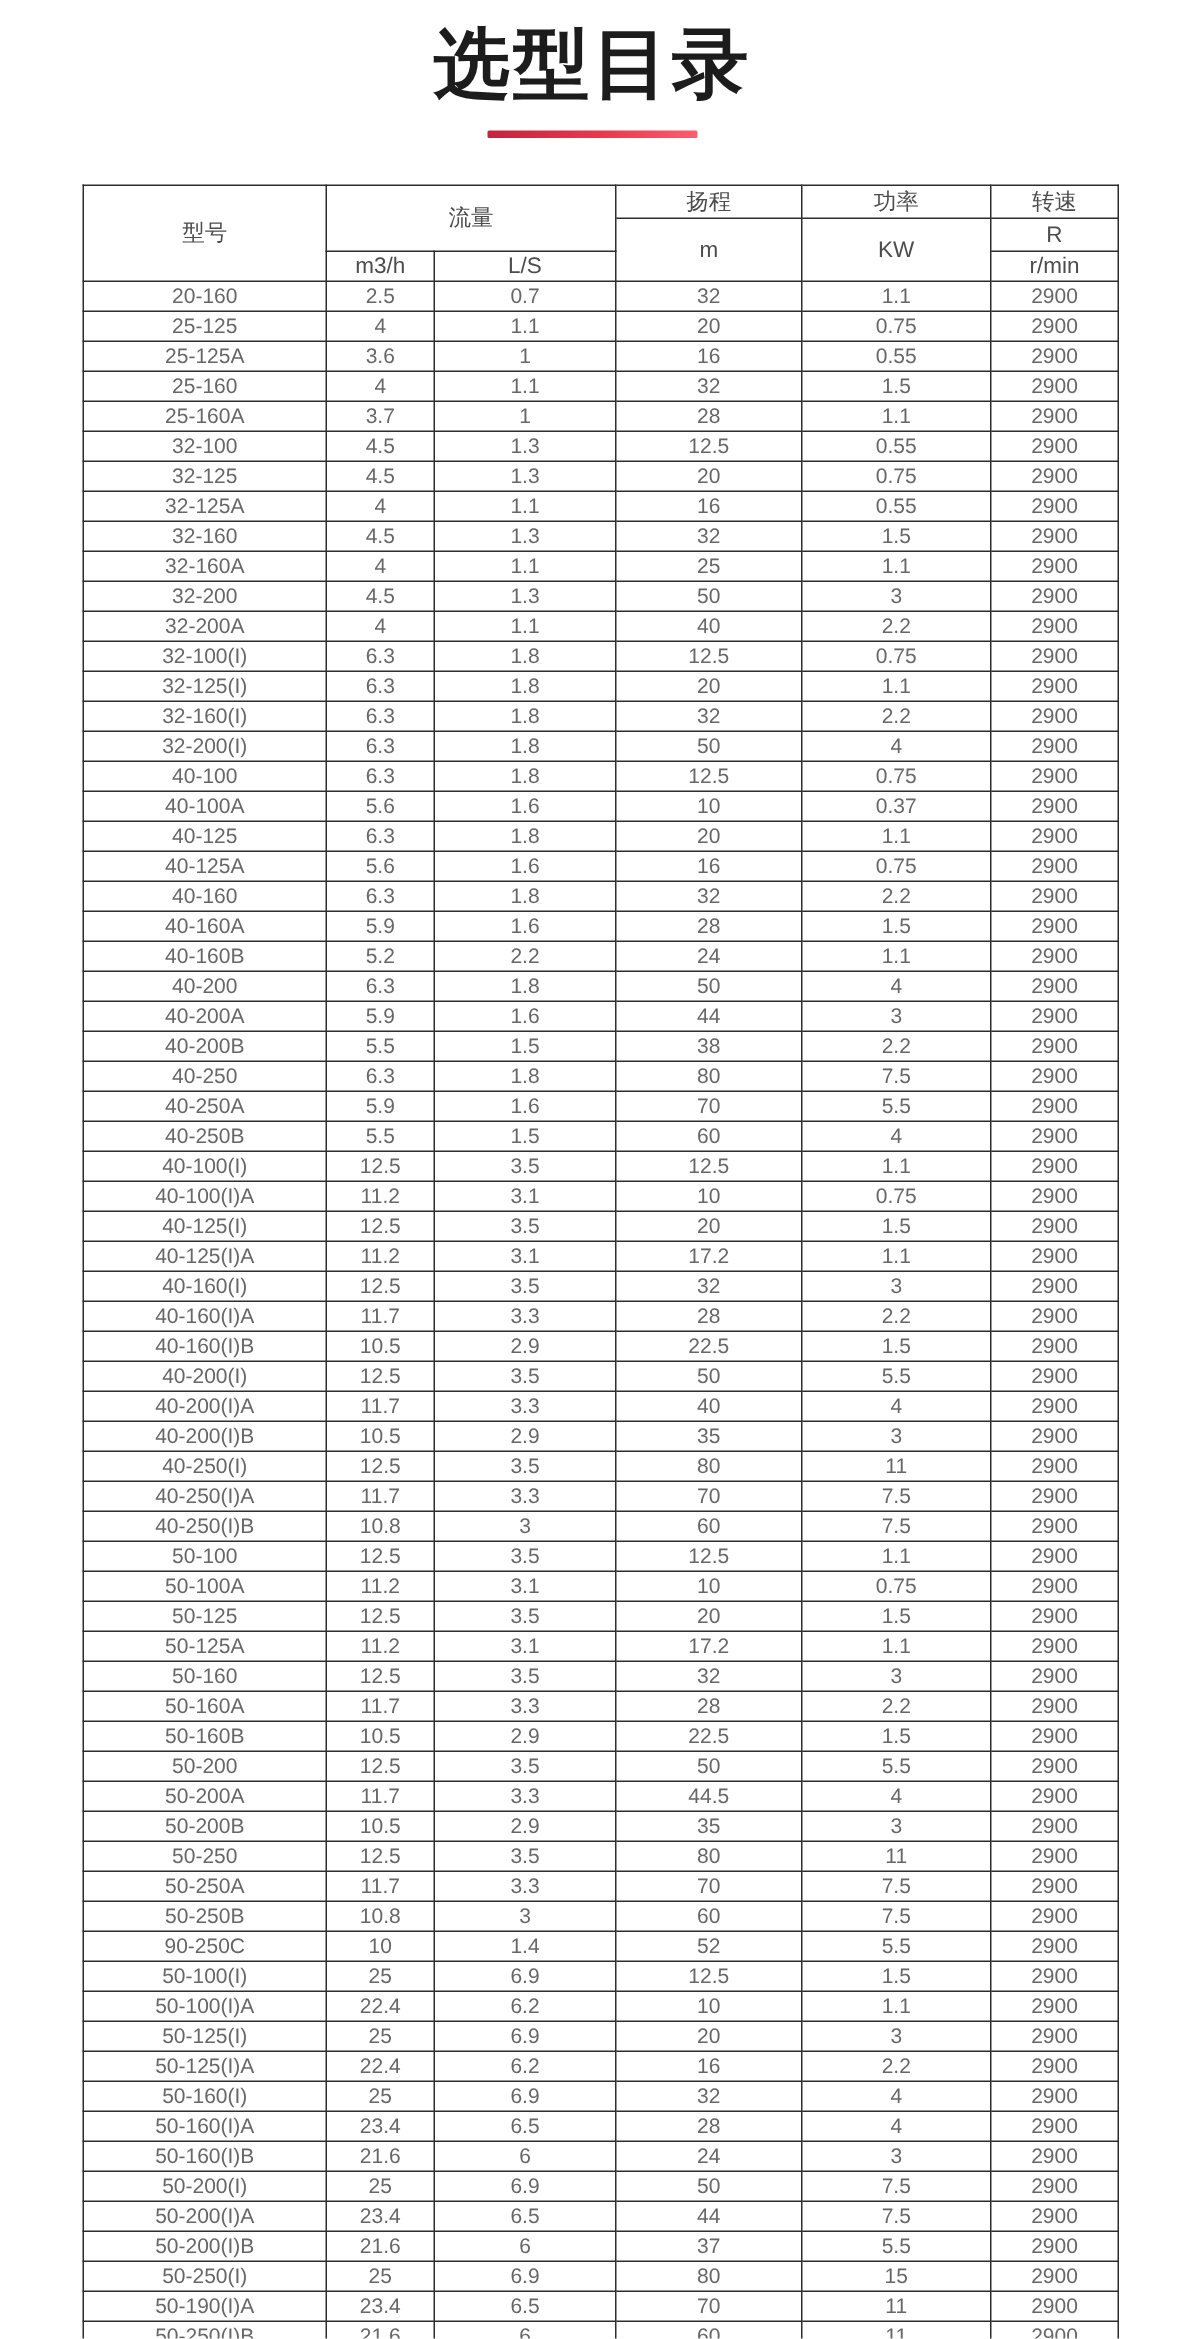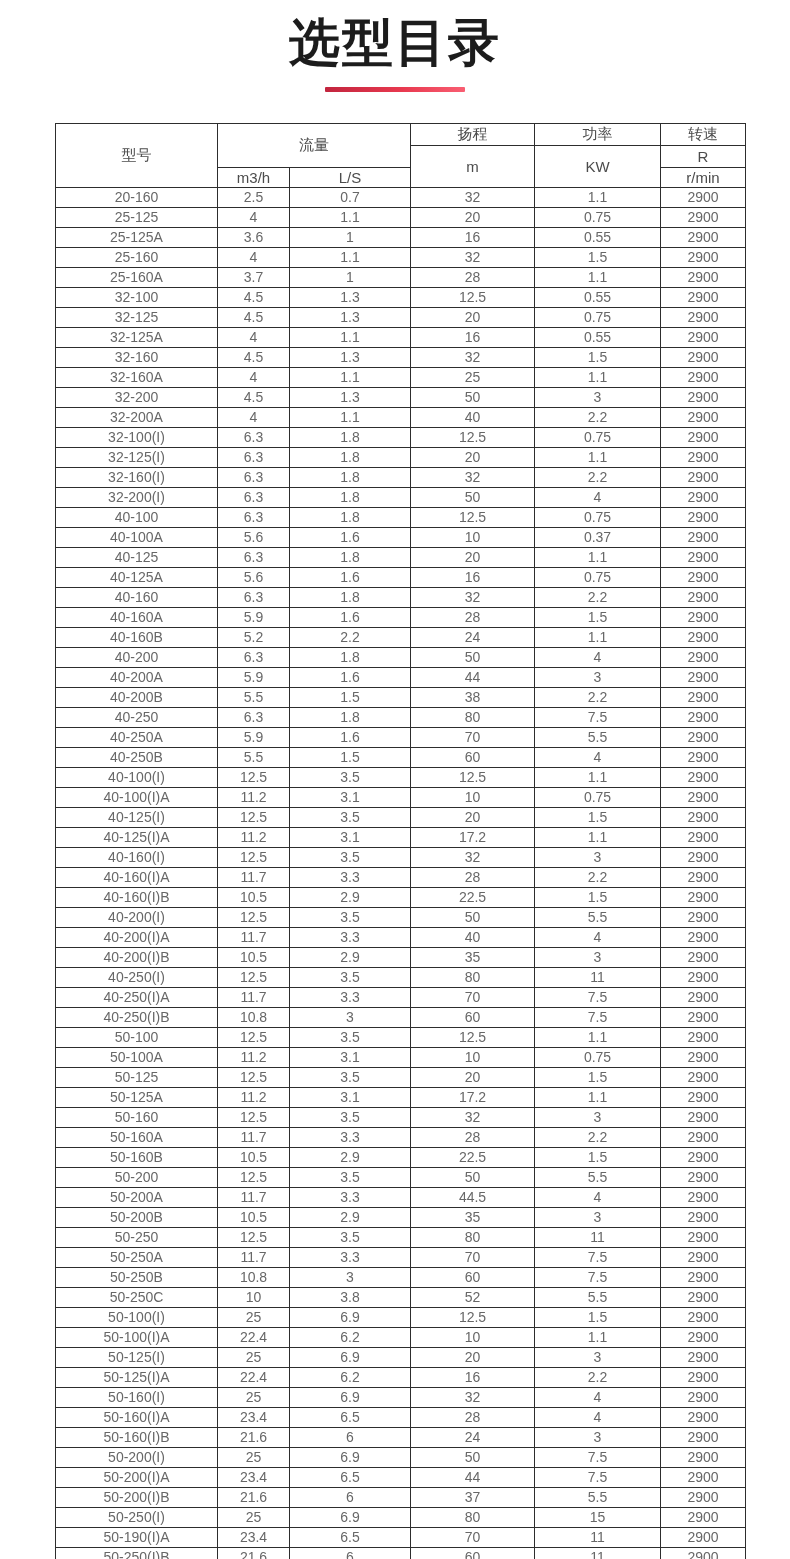--- a/index.html
+++ b/index.html
@@ -544,23 +544,23 @@
         </tr>
         <tr>
           <td>50-250B</td>
           <td>10.8</td>
           <td>3</td>
           <td>60</td>
           <td>7.5</td>
           <td>2900</td>
         </tr>
         <tr>
-          <td>50-250C</td>
+          <td>90-250C</td>
           <td>10</td>
-          <td>3.8</td>
+          <td>1.4</td>
           <td>52</td>
           <td>5.5</td>
           <td>2900</td>
         </tr>
         <tr>
           <td>50-100(I)</td>
           <td>25</td>
           <td>6.9</td>
           <td>12.5</td>
           <td>1.5</td>

